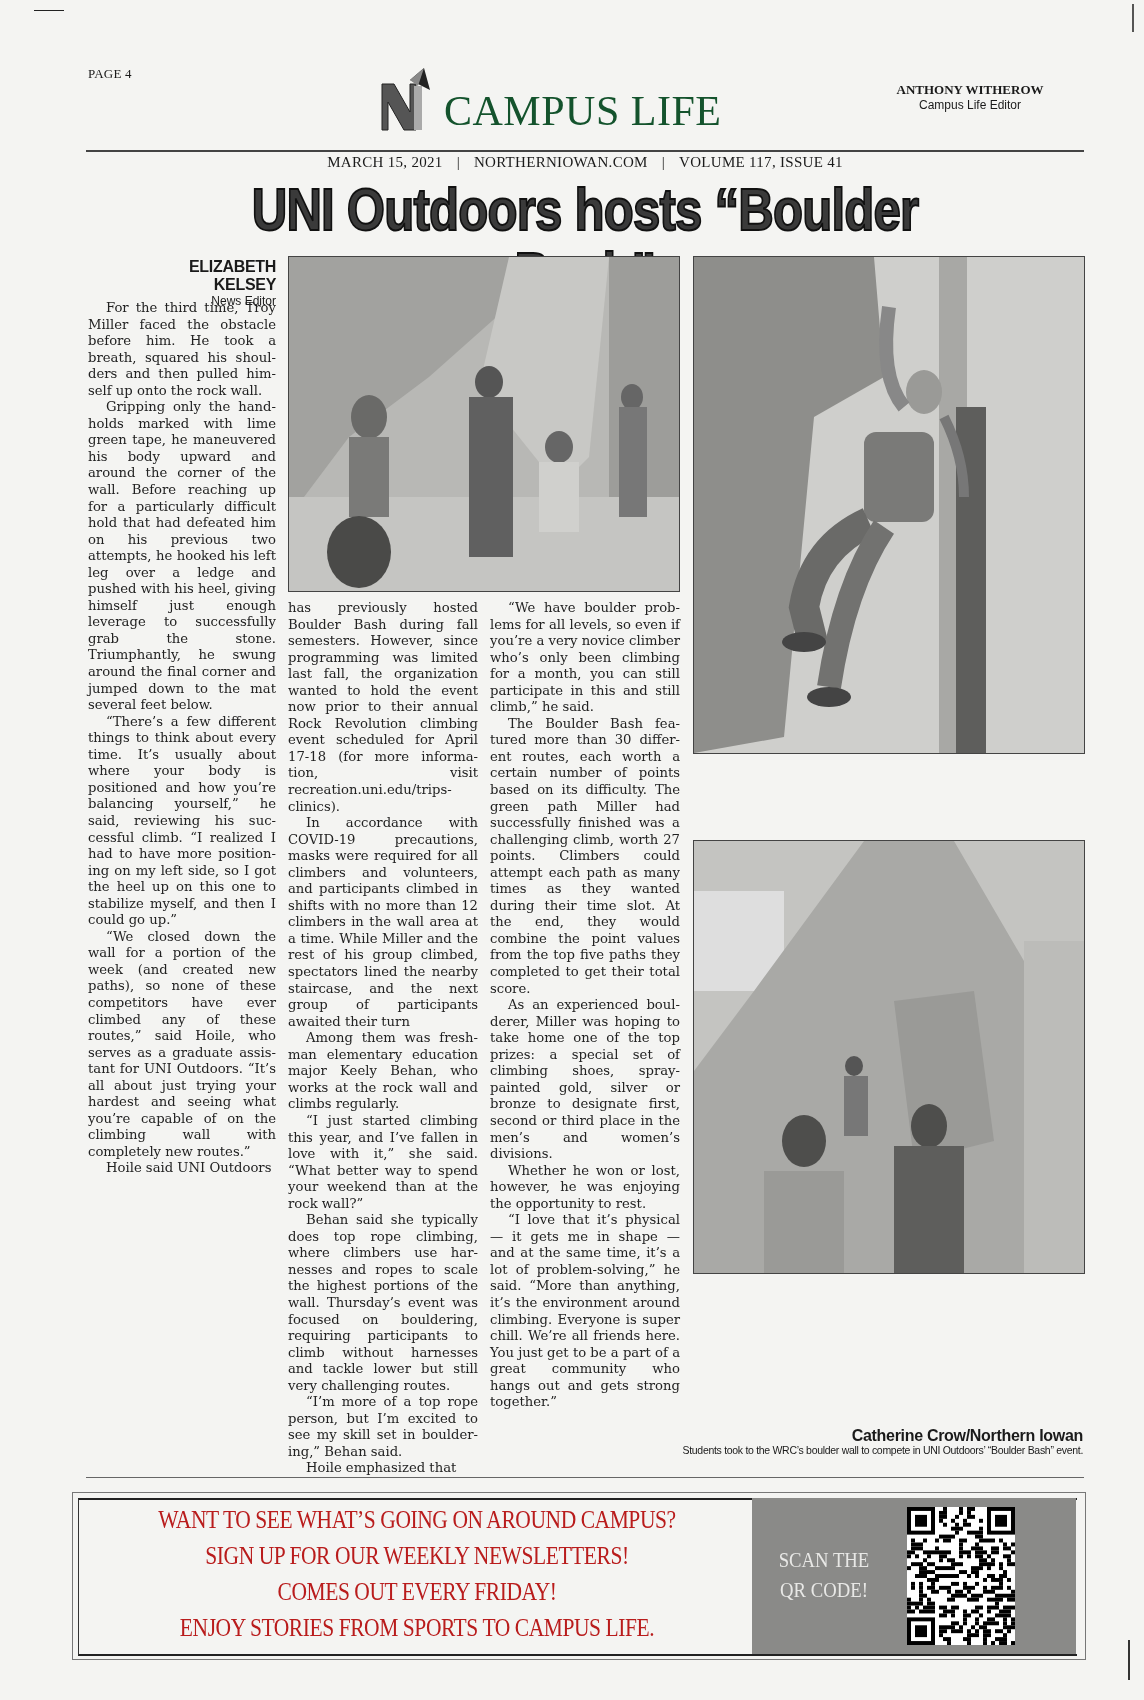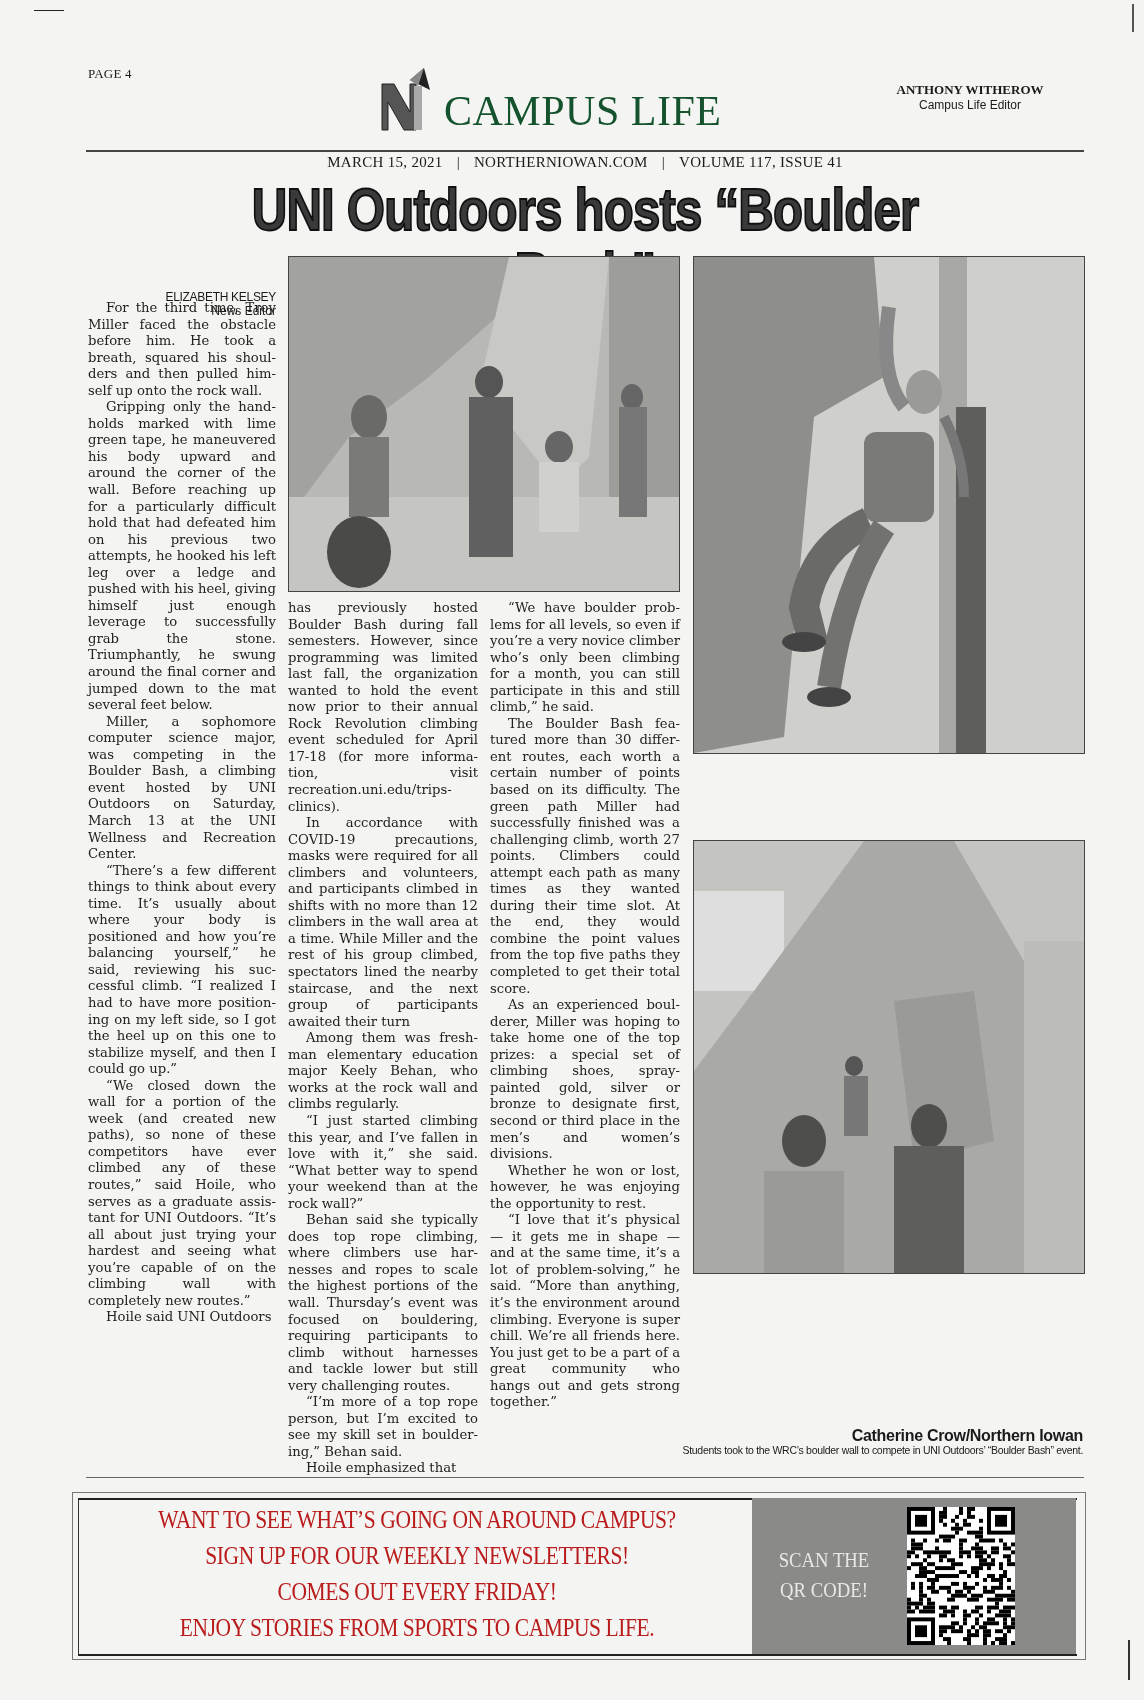--- a/index.html
+++ b/index.html
@@ -28,21 +28,21 @@
   .headline {
     left:86px; top:178px; width:998px; text-align:center;
     font-family:"Liberation Sans", sans-serif; font-weight:bold;
     font-size:60px; line-height:64px; letter-spacing:-1px;
     color:#3a3a3a;
     -webkit-text-stroke:2px #111;
     transform:scaleX(0.82); transform-origin:center;
   }
 
   .byline { left:150px; top:258px; width:126px; text-align:right; }
-  .byline-name { font-family:"Liberation Sans", sans-serif; font-weight:normal; font-size:12px; letter-spacing:-0.3px;margin-top:32px; }
+  .byline-name { font-family:"Liberation Sans", sans-serif; font-weight:bold; font-size:16px; letter-spacing:-0.3px; }
   .byline-title { font-family:"Liberation Sans", sans-serif; font-size:12px; }
 
   .col {
     position:absolute; font-family:"DejaVu Serif", serif;
     font-size:13.2px; line-height:16.55px; text-align:justify; color:#222;
     hyphens:manual;
   }
   .col p { margin:0; text-indent:18px; }
   .col p.noindent { text-indent:0; }
   .col1 { left:88px; top:300px; width:188px; }
@@ -100,21 +100,20 @@
 <div class="abs headline">UNI Outdoors hosts “Boulder Bash”</div>
 
 <div class="abs byline">
   <div class="byline-name">ELIZABETH KELSEY</div>
   <div class="byline-title">News Editor</div>
 </div>
 
 <div class="col col1">
   <p>For the third time, Troy Miller faced the obsta­cle before him. He took a breath, squared his shoul­ders and then pulled him­self up onto the rock wall.</p>
   <p>Gripping only the hand­holds marked with lime green tape, he maneu­vered his body upward and around the corner of the wall. Before reaching up for a particularly difficult hold that had defeated him on his previous two attempts, he hooked his left leg over a ledge and pushed with his heel, giving himself just enough leverage to suc­cessfully grab the stone. Triumphantly, he swung around the final corner and jumped down to the mat several feet below.</p>
-  <p>Miller, a sophomore computer science major, was competing in the Boulder Bash, a climb­ing event hosted by UNI Outdoors on Saturday, March 13 at the UNI Wellness and Recreation Center.</p>
   <p>“There’s a few differ­ent things to think about every time. It’s usually about where your body is positioned and how you’re balancing yourself,” he said, reviewing his suc­cessful climb. “I realized I had to have more position­ing on my left side, so I got the heel up on this one to stabilize myself, and then I could go up.”</p>
   <p>“We closed down the wall for a portion of the week (and created new paths), so none of these competitors have ever climbed any of these routes,” said Hoile, who serves as a graduate assis­tant for UNI Outdoors. “It’s all about just trying your hardest and seeing what you’re capable of on the climbing wall with completely new routes.”</p>
   <p>Hoile said UNI Outdoors</p>
 </div>
 
 <div class="col col2">
   <p class="noindent">has previously hosted Boulder Bash during fall semesters. However, since programming was limited last fall, the organization wanted to hold the event now prior to their annual Rock Revolution climbing event scheduled for April 17-18 (for more informa­tion, visit recreation.uni.edu/trips-clinics).</p>
   <p>In accordance with COVID-19 precautions, masks were required for all climbers and volunteers, and participants climbed in shifts with no more than 12 climbers in the wall area at a time. While Miller and the rest of his group climbed, spectators lined the nearby staircase, and the next group of partici­pants awaited their turn</p>
   <p>Among them was fresh­man elementary education major Keely Behan, who works at the rock wall and climbs regularly.</p>
   <p>“I just started climbing this year, and I’ve fallen in love with it,” she said. “What better way to spend your weekend than at the rock wall?”</p>

